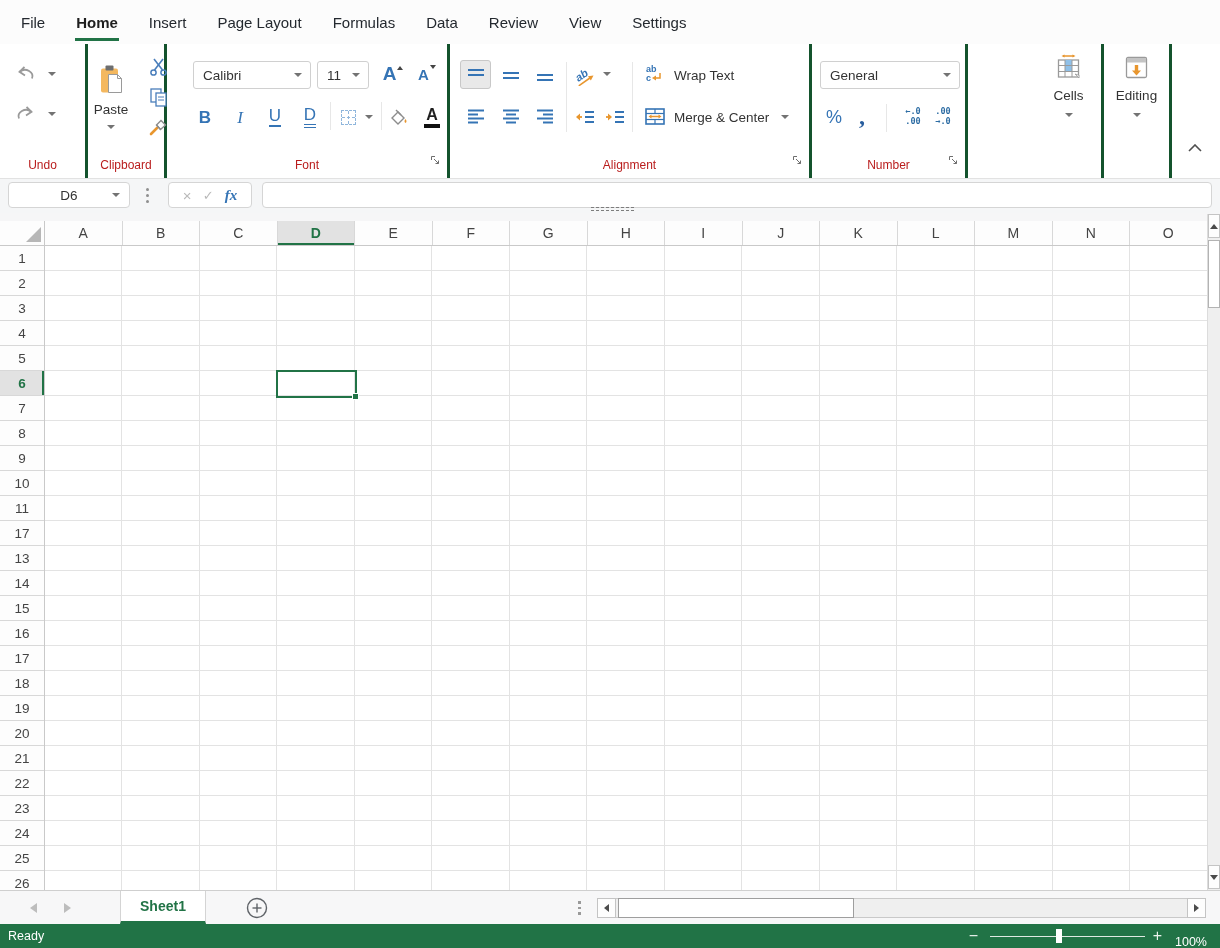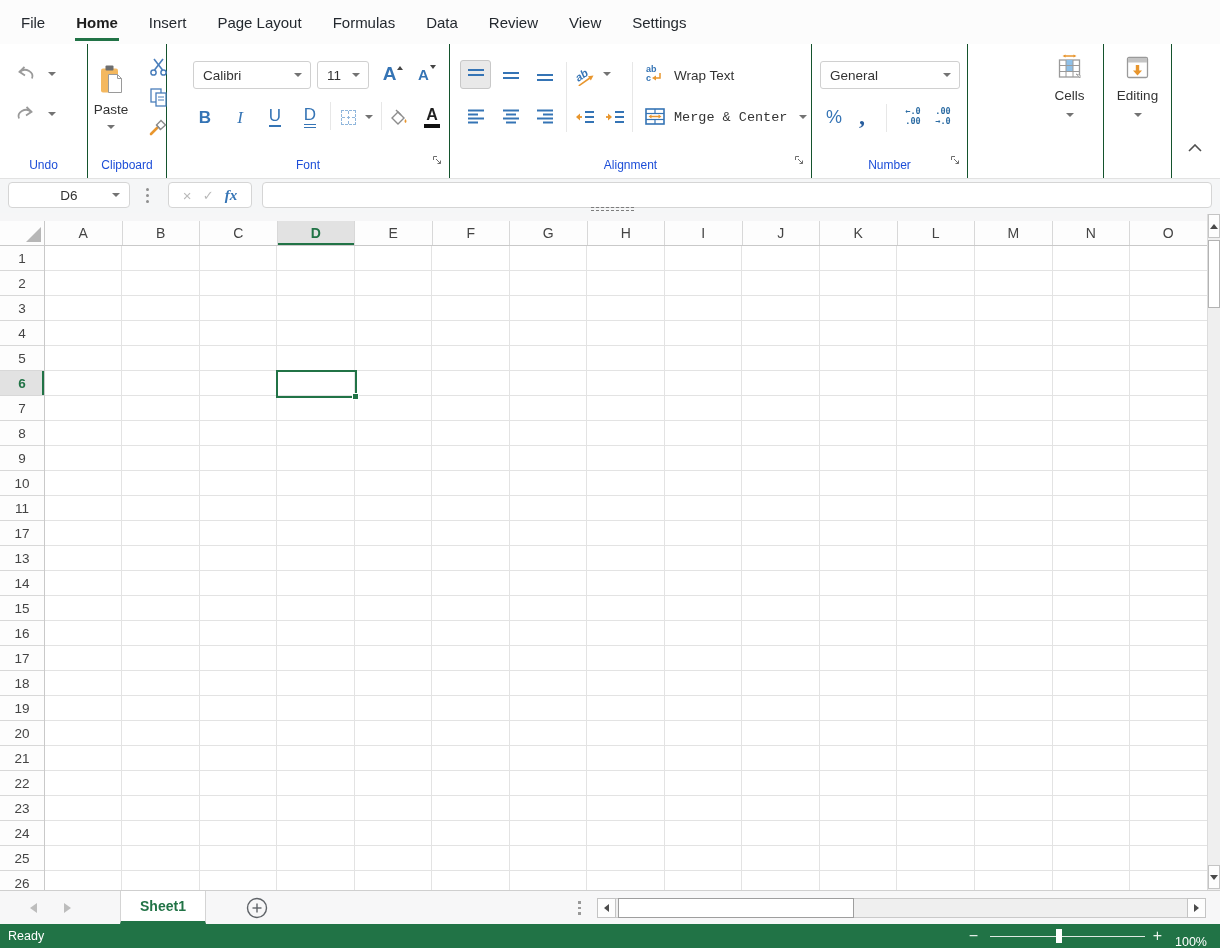--- a/index.html
+++ b/index.html
@@ -9,25 +9,25 @@
 
   
   .tabbar { height:44px; background:#fcfcfc; display:flex; align-items:stretch; flex:0 0 auto; }
   .tabstrip { display:flex; align-items:stretch; gap:31px; padding-left:21px; }
   .tab { position:relative; display:flex; align-items:center; font-size:15px; color:#24292f; cursor:default; white-space:nowrap; }
   .tab.active { font-weight:700; color:#1e1e1e; }
   .tab.active::after { content:""; position:absolute; left:-1px; right:-1px; bottom:3px; height:3px; background:#217346; }
 
   
   .ribbon { position:relative; height:135px; background:#fff; border-bottom:1px solid #e2e2e2; flex:0 0 auto; }
-  .group { position:absolute; top:0; bottom:0; border-right:1px solid #14532d; }
+  .group { position:absolute; top:0; bottom:0; border-right:3px solid #14532d; }
   .g-undo{left:0;width:88px} .g-clip{left:88px;width:79px} .g-font{left:167px;width:283px}
   .g-align{left:450px;width:362px} .g-num{left:812px;width:156px} .g-styles{left:968px;width:68px}
   .g-cells{left:1036px;width:68px} .g-edit{left:1104px;width:68px} .g-collapse{left:1172px;width:48px;border-right:none}
-  .glabel { position:absolute; bottom:6px; left:0; right:0; text-align:center; font-size:12px; color:#1d4ed8; }
+  .glabel { position:absolute; bottom:6px; left:0; right:0; text-align:center; font-size:12px; color:#b91c1c; }
   .launcher { position:absolute; right:7px; bottom:13px; width:10px; height:10px; }
   .caret { width:0; height:0; border-left:4px solid transparent; border-right:4px solid transparent; border-top:4px solid #737373; }
   .vdiv { position:absolute; top:18px; bottom:38px; width:1px; background:#e7e7e7; }
   .ibtn { position:absolute; display:flex; align-items:center; justify-content:center; border:1px solid transparent; border-radius:3px; }
   .ibtn.sel { background:#e9e9e9; border-color:#c8c8c8; }
   .select { position:absolute; height:28px; background:#fff; border:1px solid #d0d0d0; border-radius:3px; font-size:13.5px; color:#333; display:flex; align-items:center; padding-left:9px; }
   .select .caret { position:absolute; right:8px; }
 
   .bigbtn { position:absolute; left:0; right:0; top:10px; display:flex; flex-direction:column; align-items:center; }
   .bigbtn .blabel { font-size:13.5px; color:#333; margin-top:7px; }
@@ -359,21 +359,21 @@
         <svg width="20" height="18" viewBox="0 0 20 18">
           <rect x="1" y="1" width="18" height="15" fill="none" stroke="#3574b5" stroke-width="1.6"></rect>
           <line x1="1" y1="5.5" x2="19" y2="5.5" stroke="#3574b5" stroke-width="1.2"></line>
           <line x1="1" y1="11.5" x2="19" y2="11.5" stroke="#3574b5" stroke-width="1.2"></line>
           <line x1="10" y1="1" x2="10" y2="5.5" stroke="#3574b5" stroke-width="1.2"></line>
           <line x1="10" y1="11.5" x2="10" y2="16" stroke="#3574b5" stroke-width="1.2"></line>
           <line x1="5" y1="8.5" x2="15" y2="8.5" stroke="#e8962e" stroke-width="1.5"></line>
           <path d="M6.5 6.5 L3.5 8.5 L6.5 10.5 Z" fill="#e8962e"></path>
           <path d="M13.5 6.5 L16.5 8.5 L13.5 10.5 Z" fill="#e8962e"></path>
         </svg>
-        <span style="margin-left:9px;font-size:13.5px;color:#333;font-family:Liberation Mono, monospace;">Merge &amp; Center</span>
+        <span style="margin-left:9px;font-size:13.5px;color:#333;">Merge &amp; Center</span>
         <span class="caret" style="margin-left:12px;"></span>
       </div>
 
       <div class="glabel">Alignment</div>
       <div class="launcher">
         <svg width="10" height="10" viewBox="0 0 10 10">
           <path d="M1.5 1.5 H5 M1.5 1.5 V5" stroke="#6e6e6e" fill="none"></path>
           <path d="M4 4 L8.5 8.5 M8.5 8.5 V5.5 M8.5 8.5 H5.5" stroke="#6e6e6e" fill="none"></path>
         </svg>
       </div>

